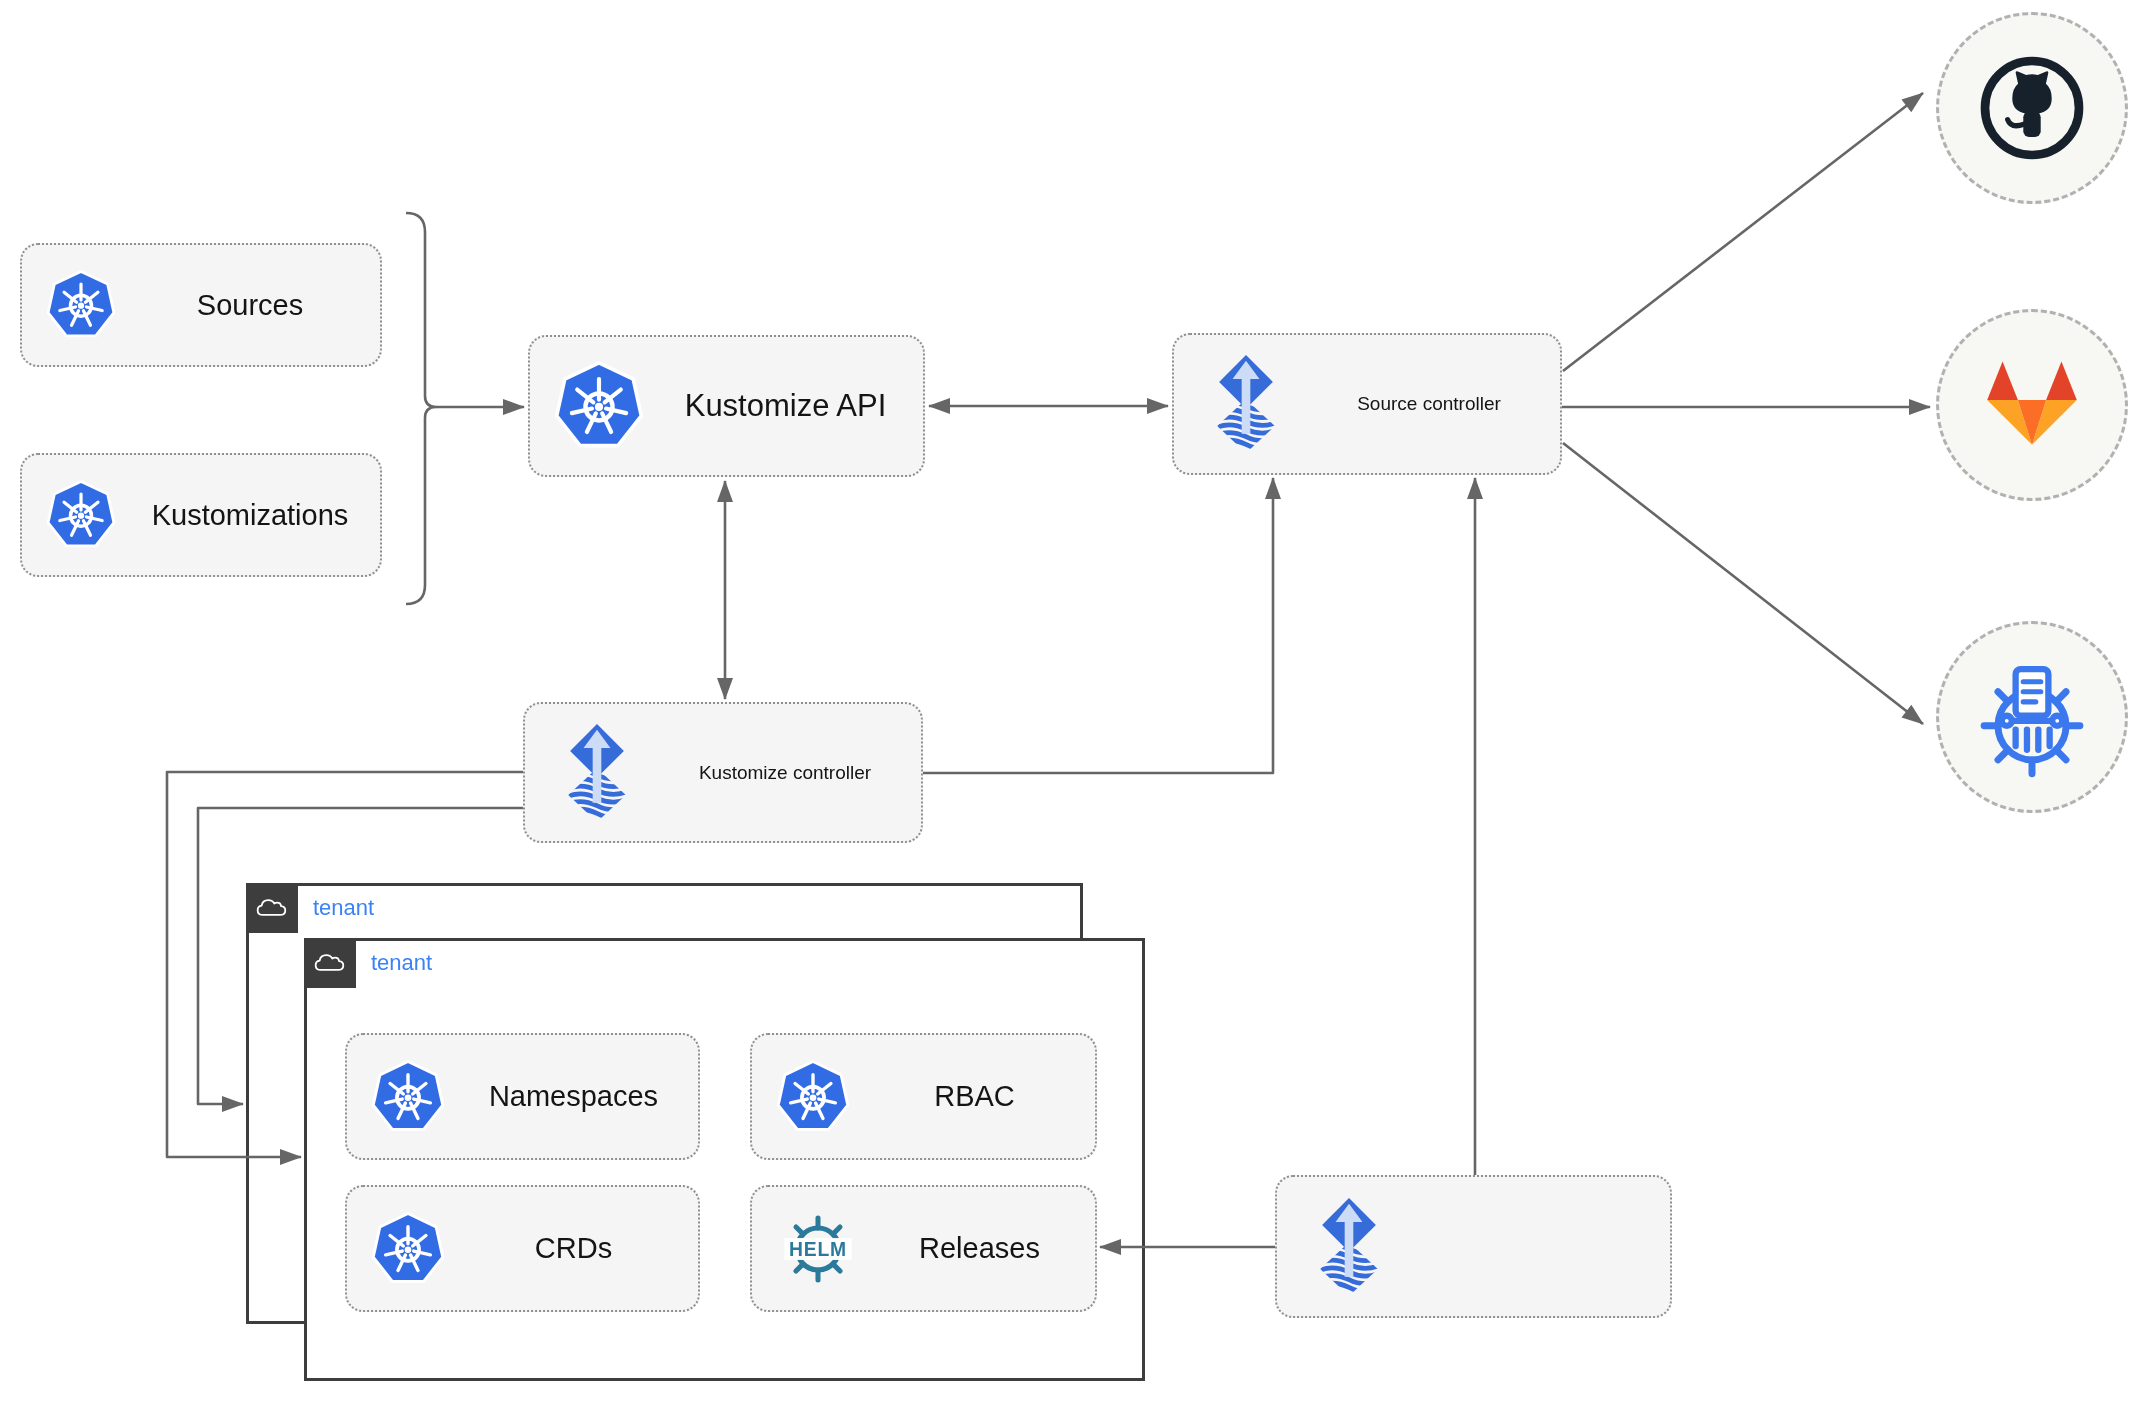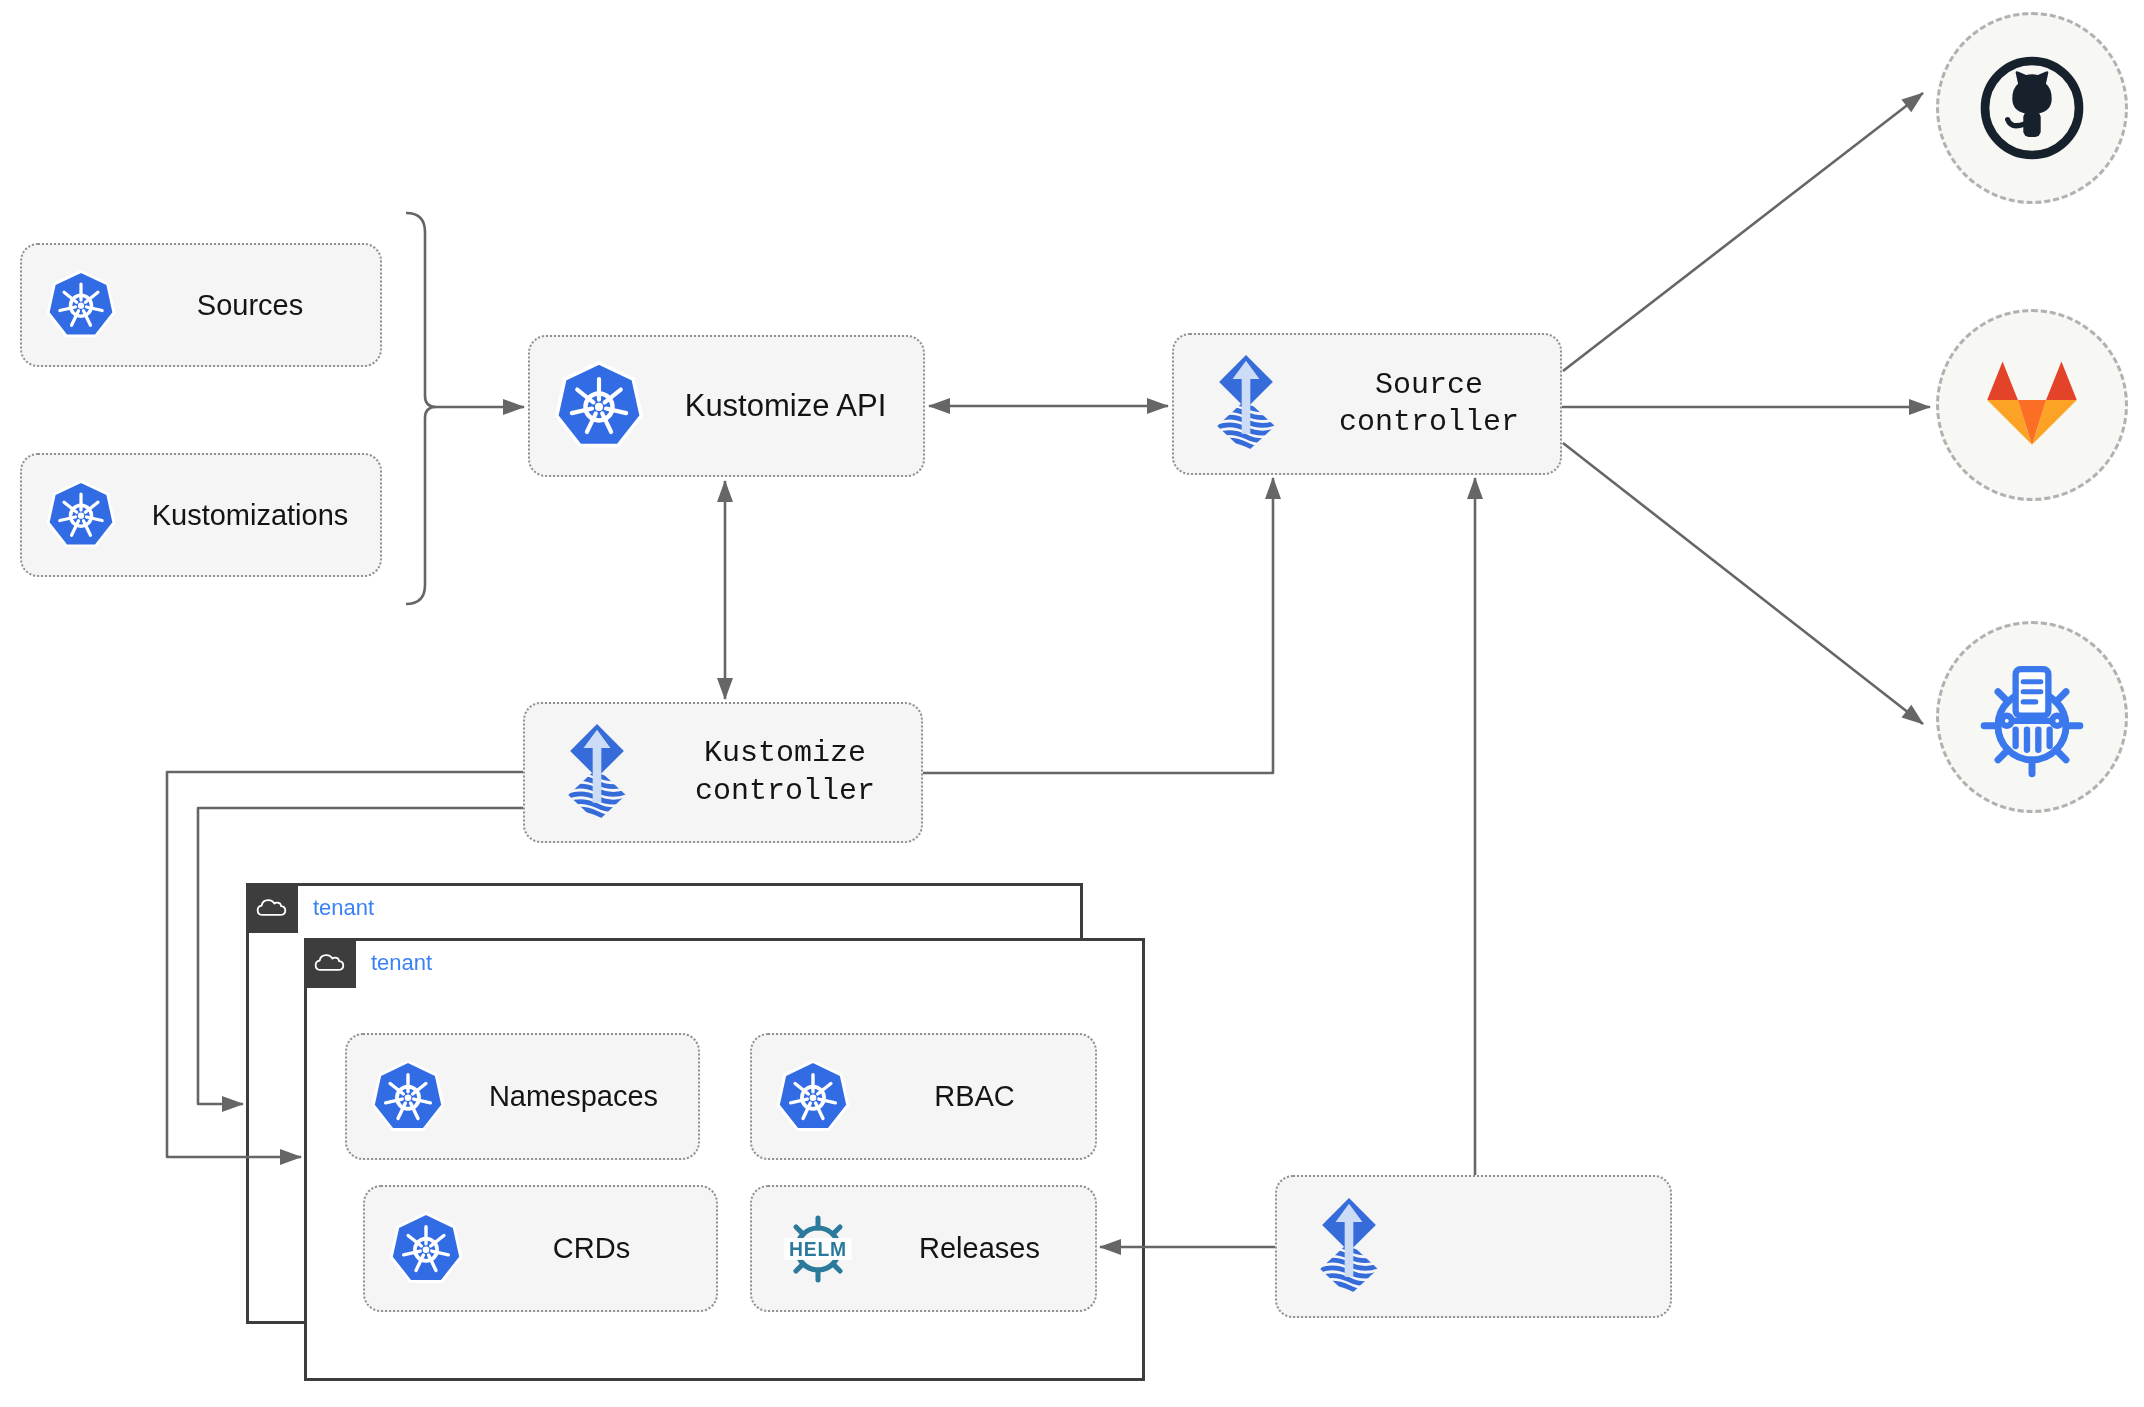--- a/index.html
+++ b/index.html
@@ -5,21 +5,21 @@
   html,body{margin:0;padding:0;background:#fff;}
   .canvas{position:relative;width:2144px;height:1407px;background:#ffffff;
           font-family:"Liberation Sans",sans-serif;overflow:hidden;}
 
   
   .node{position:absolute;display:flex;align-items:center;box-sizing:border-box;
         background:var(--node-fill,#f5f5f5);
         border:2.5px dotted var(--node-border,#8f8f8f);
         border-radius:18px;padding:0 16px 0 24px;gap:20px;}
   .node .label{flex:1;text-align:center;font-size:29px;color:#141414;line-height:1.25;}
-  .node.ctrl .label{font-size:30px;max-width:200px;margin:8px auto;font-family:Liberation Mono, monospace;}
+  .node.ctrl .label{font-size:19px;max-width:200px;margin:8px auto;}
   .node .icon{flex:0 0 auto;display:block;}
 
   
   .group{position:absolute;box-sizing:border-box;background:#ffffff;
          border:3px solid var(--tenant-border,#3d3d3d);}
   .group .tab{position:absolute;left:-3px;top:-3px;width:52px;height:50px;
               background:var(--tenant-tab,#3d3d3d);
               display:flex;align-items:center;justify-content:center;}
   .group .glabel{position:absolute;left:64px;top:-3px;height:50px;
                  display:flex;align-items:center;font-size:22px;color:#3b82f6;}
@@ -200,21 +200,21 @@
     <div class="label">RBAC</div>
   </div>
 
   <div class="node" style="left:345px;top:1033px;width:355px;height:127px">
     <svg class="icon" width="74" height="74">
         <use href="#k8s-logo"></use>
       </svg>
     <div class="label">Namespaces</div>
   </div>
 
-  <div class="node" style="left:363px;top:1185px;width:355px;height:127px">
+  <div class="node" style="left:345px;top:1185px;width:355px;height:127px">
     <svg class="icon" width="74" height="74">
         <use href="#k8s-logo"></use>
       </svg>
     <div class="label">CRDs</div>
   </div>
 
   <div class="node" style="left:750px;top:1185px;width:347px;height:127px">
     <svg class="icon" width="84" height="84">
         <use href="#helm-logo"></use>
       </svg>

